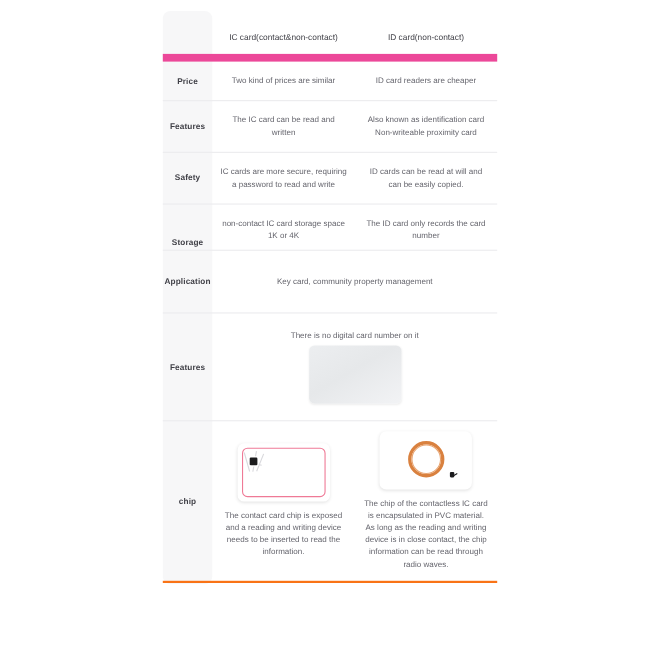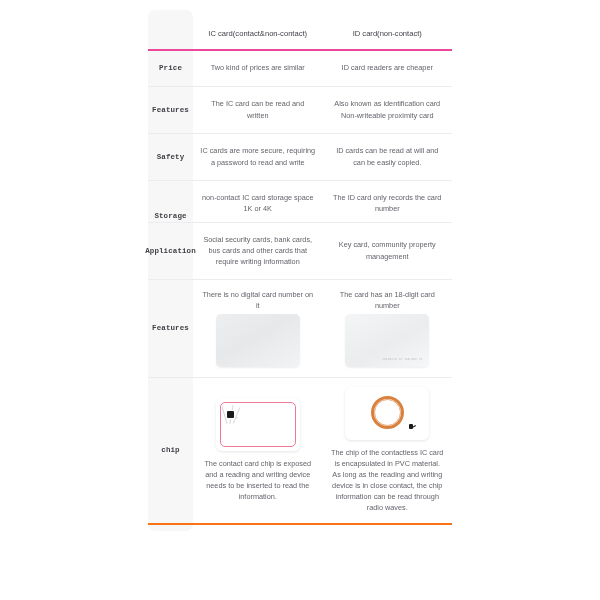--- a/index.html
+++ b/index.html
@@ -38,21 +38,21 @@
     position: relative;
     z-index: 1;
   }
 
   .row {
     display: flex;
     align-items: stretch;
     border-bottom: 1px solid #ececee;
   }
   .row.header-row {
-    border-bottom: 2px solid #ec4899;
+    border-bottom: 7px solid #ec4899;
   }
   .row.last-row {
     border-bottom: 2px solid #f97316;
   }
   .row.tail-row {
     border-bottom: none;
   }
 
   .cell-label {
     width: 45px;
@@ -60,21 +60,20 @@
     display: flex;
     align-items: center;
     justify-content: center;
     text-align: center;
     font-size: 7.5px;
     color: #3f3f46;
     font-weight: bold;
     letter-spacing: 0.1px;
     box-sizing: border-box;
     padding: 2px 1px;
-    font-family: Liberation Mono, monospace;
   }
 
   .cell-col {
     flex: 1 1 0;
     display: flex;
     flex-direction: column;
     align-items: center;
     justify-content: center;
     text-align: center;
     font-size: 7.3px;
@@ -253,38 +252,31 @@
     </div>
 
     <div class="row" style="min-height:41px;align-items:flex-end;">
       <div class="cell-label">Storage</div>
       <div class="cell-col">non-contact IC card storage space 1K or 4K</div>
       <div class="cell-col">The ID card only records the card number</div>
     </div>
 
     <div class="row" style="min-height:56px;">
       <div class="cell-label">Application</div>
-      <div class="cell-col">Social security cards, bank cards, bus cards and other cards that require writing information</div>
       <div class="cell-col">Key card, community property management</div>
     </div>
 
     <div class="row" style="min-height:97px;">
       <div class="cell-label">Features</div>
 
       <div class="cell-col">
         <div class="card-caption">There is no digital card number on it</div>
         <div class="plain-card"></div>
       </div>
 
-      <div class="cell-col">
-        <div class="card-caption">The card has an 18-digit card number</div>
-        <div class="plain-card white">
-          <div class="card-microtext">20190213 18   145-094 78</div>
-        </div>
-      </div>
     </div>
 
     <div class="row last-row" style="min-height:145px;">
       <div class="cell-label">chip</div>
 
       <div class="cell-col">
         <div class="stack">
           <div class="contact-card">
             <div class="inner-frame"></div>
             <div class="lead l1"></div>

